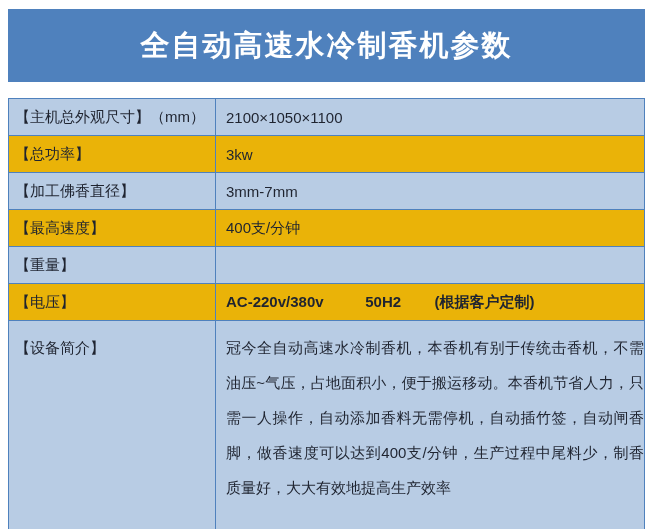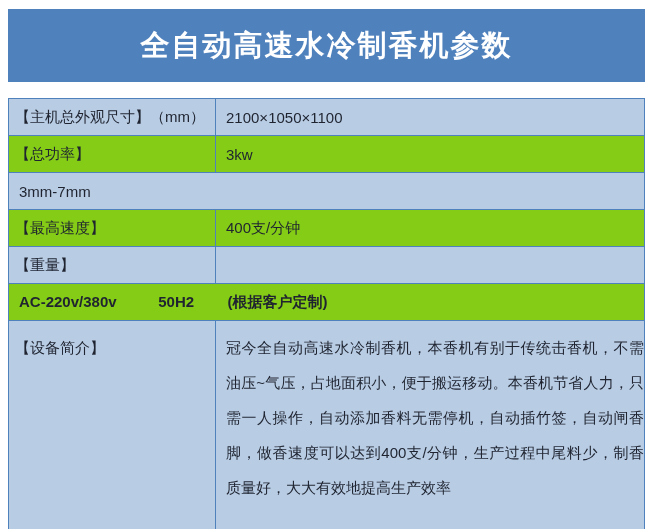--- a/index.html
+++ b/index.html
@@ -29,21 +29,21 @@
   }
   .spec-table {
     border: 1px solid #4f81bd;
     border-bottom: 2px solid #36618f;
     background: #ffffff;
     margin-top: 16px;
   }
   .row {
     display: flex;
     border-bottom: 1px solid #4f81bd;
-    background: #84cc16;
+    background: #eab308;
   }
   .row:last-child { border-bottom: none; }
   .row.alt { background: #b8cce4; }
   .cell {
     box-sizing: border-box;
     color: #1f2430;
     font-size: 15px;
   }
   .cell.label {
     width: 207px;
@@ -87,33 +87,35 @@
       <div class="cell label">【主机总外观尺寸】（mm）</div>
       <div class="cell value">2100×1050×1100</div>
     </div>
 
     <div class="row std">
       <div class="cell label">【总功率】</div>
       <div class="cell value">3kw</div>
     </div>
 
     <div class="row std alt">
+      <div class="cell label">【加工佛香直径】</div>
       <div class="cell value">3mm-7mm</div>
     </div>
 
     <div class="row std">
       <div class="cell label">【最高速度】</div>
       <div class="cell value">400支/分钟</div>
     </div>
 
     <div class="row std alt">
       <div class="cell label">【重量】</div>
     </div>
 
     <div class="row std">
+      <div class="cell label">【电压】</div>
       <div class="cell value pre">AC-220v/380v          50H2        (根据客户定制)</div>
     </div>
 
     <div class="row desc alt">
       <div class="cell label">【设备简介】</div>
       <div class="cell value">冠今全自动高速水冷制香机，本香机有别于传统击香机，不需油压~气压，占地面积小，便于搬运移动。本香机节省人力，只需一人操作，自动添加香料无需停机，自动插竹签，自动闸香脚，做香速度可以达到400支/分钟，生产过程中尾料少，制香质量好，大大有效地提高生产效率</div>
     </div>
 
   </div>
 </div>

